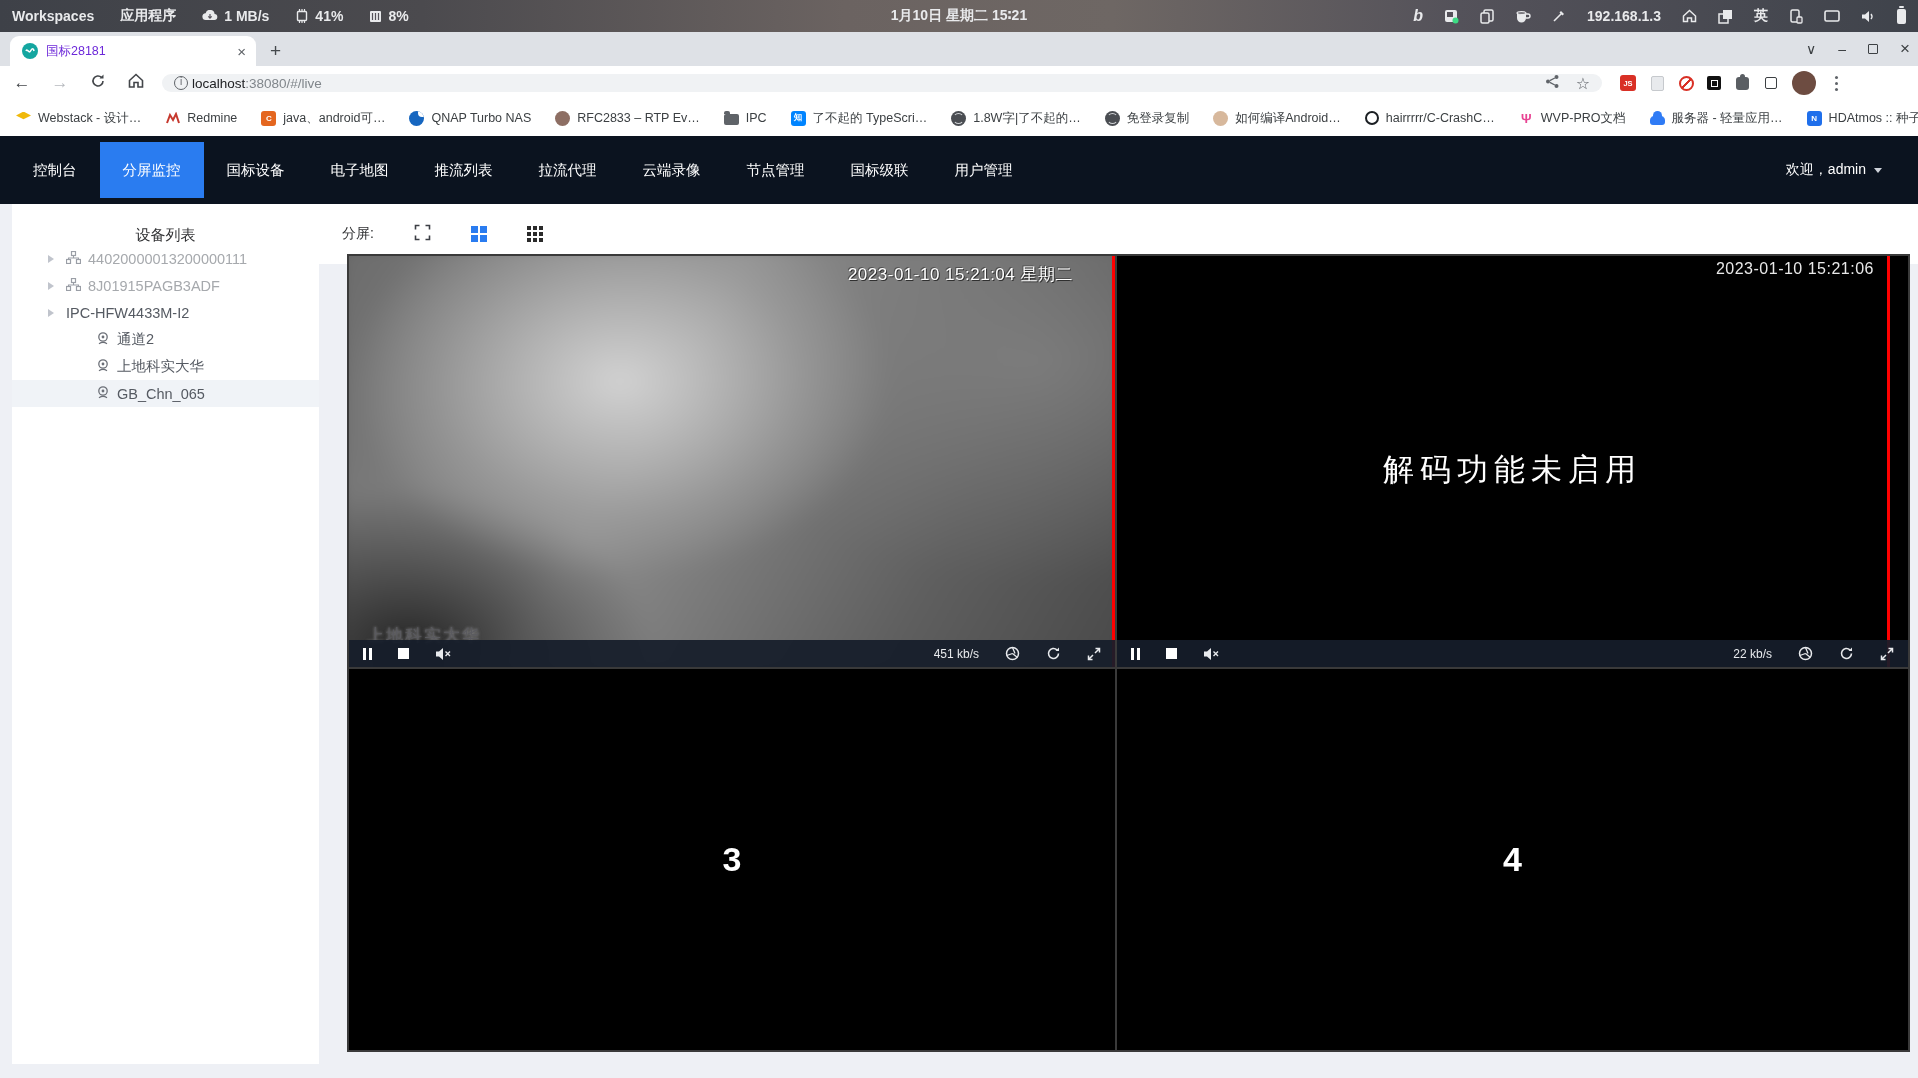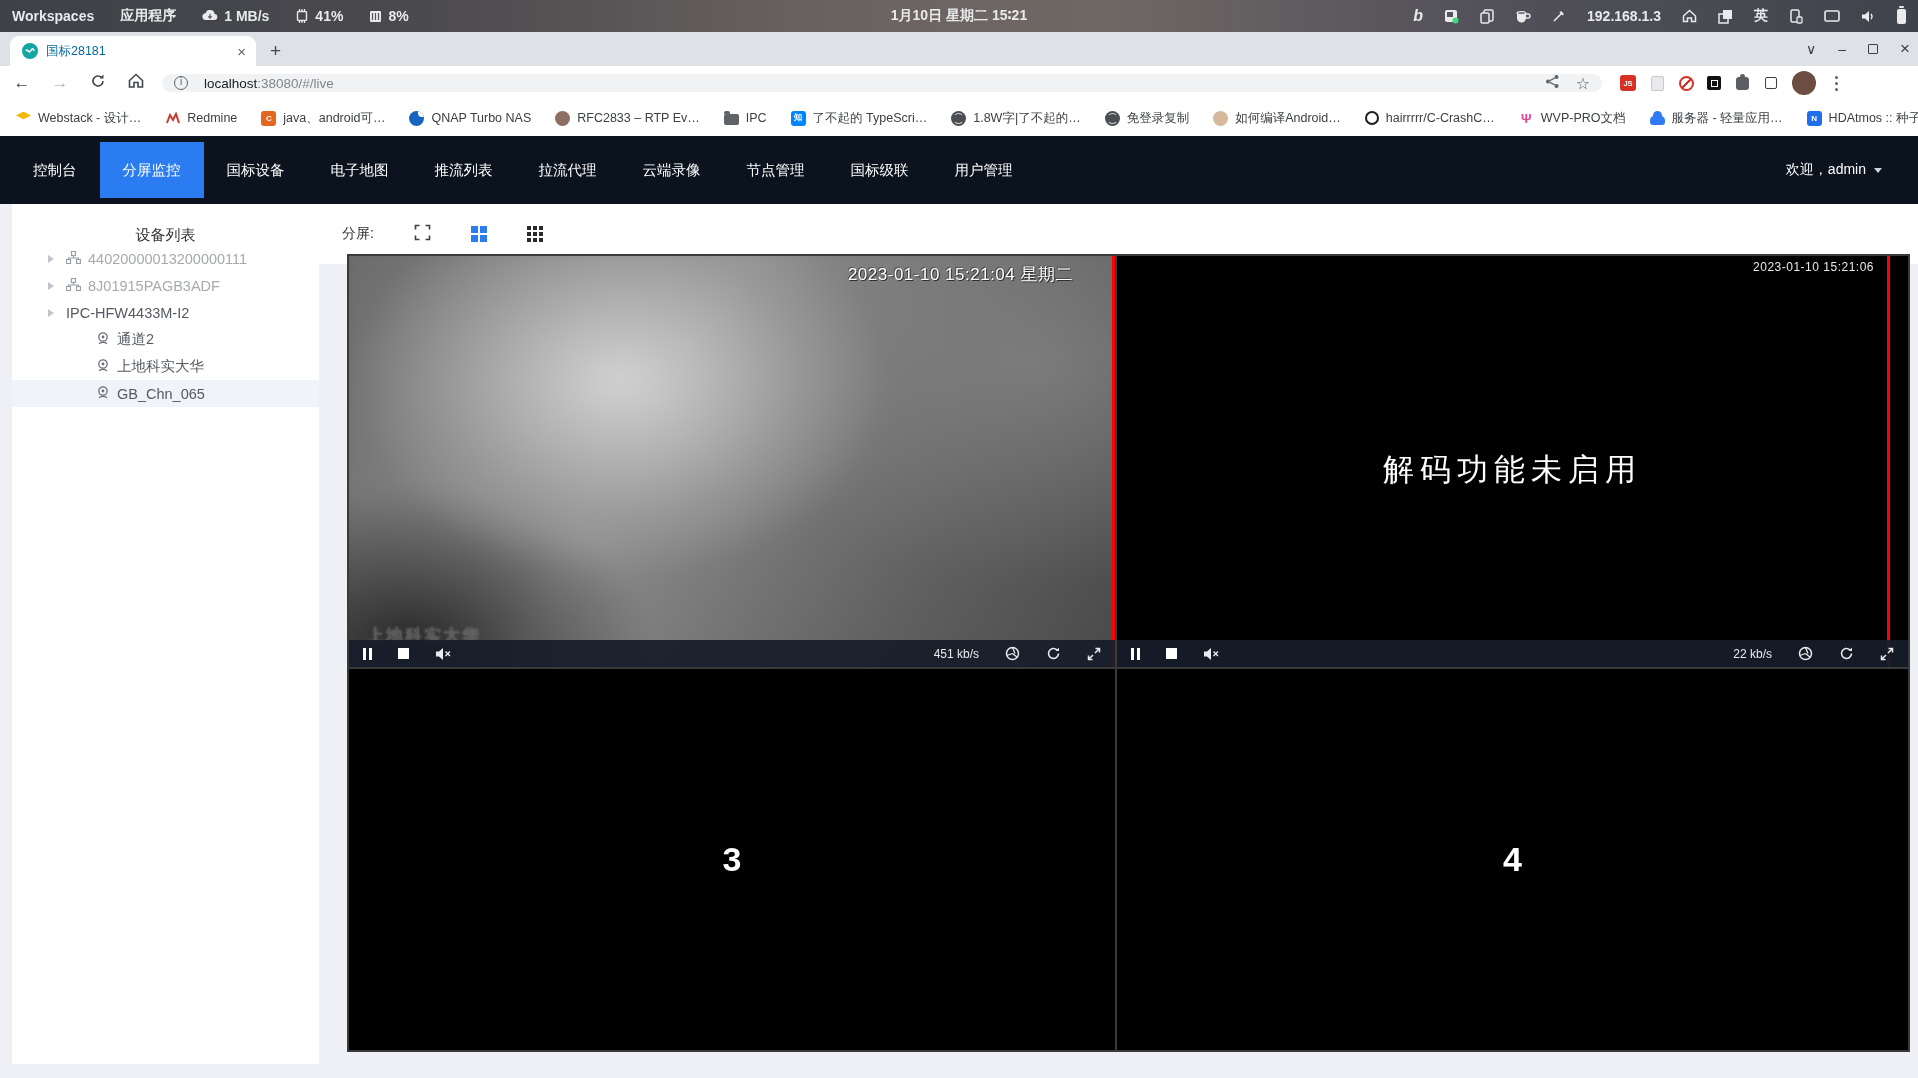--- a/index.html
+++ b/index.html
@@ -17,32 +17,32 @@
   .sysicon { display:inline-flex; align-items:center; }
   .bing-glyph { font-weight:700; font-size:16px; font-style:italic; }
   .battery { width:9px; height:15px; background:#e9eaec; border-radius:2px; position:relative; }
   .battery::before { content:""; position:absolute; top:-3px; left:2px; width:5px; height:2px; background:#e9eaec; border-radius:1px; }
 
   
   .tabstrip { height:34px; background:#dee1e6; display:flex; align-items:flex-end; position:relative; }
   .tab { width:246px; height:30px; background:#fff; border-radius:9px 9px 0 0; margin-left:10px;
     display:flex; align-items:center; padding:0 10px 0 12px; gap:8px; }
   .favicon { width:16px; height:16px; border-radius:50%; background:#14a6a0; display:inline-flex; align-items:center; justify-content:center; flex:none; }
-  .tab-title { font-size:12.5px; color:#0369a1; flex:1; white-space:nowrap; overflow:hidden; }
+  .tab-title { font-size:12.5px; color:#6d28d9; flex:1; white-space:nowrap; overflow:hidden; }
   .tab-close { font-size:15px; color:#5f6368; cursor:default; }
   .newtab { font-size:19px; color:#45494d; margin:0 0 4px 14px; font-weight:400; }
   .winctl { position:absolute; right:8px; top:0; height:34px; display:flex; align-items:center; gap:22px; color:#3c4043; }
   .wc { font-size:14px; } .wc-box { width:10px; height:10px; border:1.5px solid #3c4043; border-radius:1px; }
   .wc-close { font-size:17px; }
 
   .urlbar { height:34px; background:#fff; display:flex; align-items:center; padding:0 8px 0 10px; gap:14px; }
   .navbtn { font-size:17px; color:#43464a; width:24px; text-align:center; }
   .navbtn.disabled { color:#b6b9be; }
   .omnibox { flex:1; max-width:1440px; height:18px; background:#f0f2f4; border-radius:14px;
-    display:flex; align-items:center; padding:0 12px; gap:16px; }
+    display:flex; align-items:center; padding:0 12px; gap:4px; }
   .circle-i { width:14px; height:14px; border:1.5px solid #5f6368; border-radius:50%; position:relative; flex:none; }
   .circle-i::after { content:"i"; position:absolute; left:0; right:0; top:-1px; text-align:center; font-size:10px; color:#5f6368; }
   .url-host { font-size:13.5px; color:#202124; }
   .url-rest { font-size:13.5px; color:#80868b; }
   .omni-right { margin-left:auto; display:flex; align-items:center; gap:16px; }
   .star::before { content:"☆"; font-size:16px; color:#5f6368; }
   .ext-row { display:flex; align-items:center; gap:13px; margin-left:4px; }
   .ext { width:16px; height:16px; display:inline-flex; align-items:center; justify-content:center; }
   .ext-js { background:#d93025; border-radius:3px; color:#fff; font-size:7.5px; font-weight:700; }
   .ext-page { width:13px; height:15px; background:#e8eaed; border:1px solid #c6c9cd; border-radius:2px; }
@@ -112,21 +112,21 @@
     grid-template-columns:766px 1fr; grid-template-rows:411px 1fr; gap:2px;margin-left:28px; }
   .cell { position:relative; background:#000; overflow:hidden; }
   .v1bg { position:absolute; inset:-18px; filter:blur(10px);
     background:
       radial-gradient(42% 55% at 36% 32%, rgba(214,214,214,.95), rgba(164,164,164,.6) 55%, rgba(120,120,120,0) 80%),
       radial-gradient(50% 60% at 10% 92%, rgba(20,20,20,.85), rgba(20,20,20,0) 60%),
       radial-gradient(60% 70% at 88% 28%, rgba(135,135,135,.7), rgba(100,100,100,0) 70%),
       linear-gradient(120deg,#6a6a6a,#8d8d8d 40%,#5f5f5f 75%,#474747); }
   .osd-ts { position:absolute; top:7px; right:42px; color:#fff; font-size:17px; letter-spacing:.5px;
     text-shadow:1px 1px 0 rgba(40,40,40,.9),-1px -1px 0 rgba(40,40,40,.5); }
-  .osd-ts-small { position:absolute; top:4px; right:34px; color:#e8e8e8; font-size:12px; letter-spacing:.5px; }
+  .osd-ts-small { position:absolute; top:4px; right:34px; color:#e8e8e8; font-size:16px; letter-spacing:.5px; }
   .watermark { position:absolute; left:18px; bottom:20px; font-size:17px; color:rgba(90,90,95,.95);
     text-shadow:0 0 3px rgba(230,230,230,.55); letter-spacing:2px; }
   .decode-msg { position:absolute; left:0; right:0; top:47%; text-align:center; color:#fff;
     font-size:31px; letter-spacing:6px; font-weight:500; }
   .rline { position:absolute; top:0; bottom:0; width:3px; background:#f00; }
   .ctrlbar { position:absolute; left:0; right:0; bottom:0; height:27px; background:rgba(21,29,42,.93);
     display:flex; align-items:center; padding:0 14px; gap:26px; }
   .pause-icon { width:9px; height:12px; border-left:3px solid #fff; border-right:3px solid #fff; }
   .stop-icon { width:11px; height:11px; background:#fff; }
   .bitrate { font-size:12px; color:#e8eaed; margin-left:auto; }

